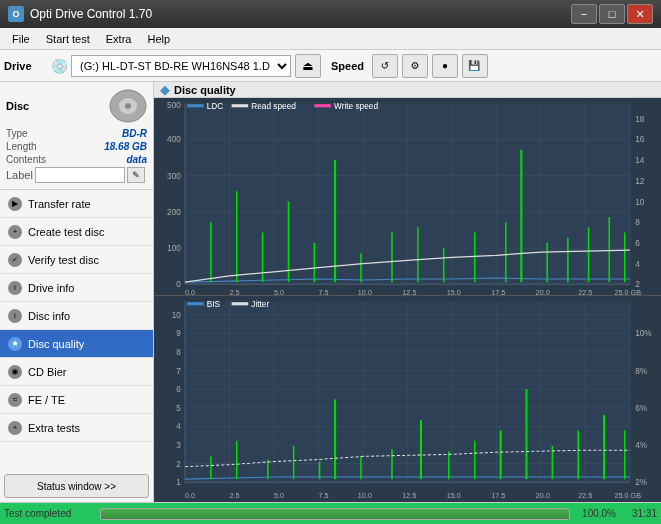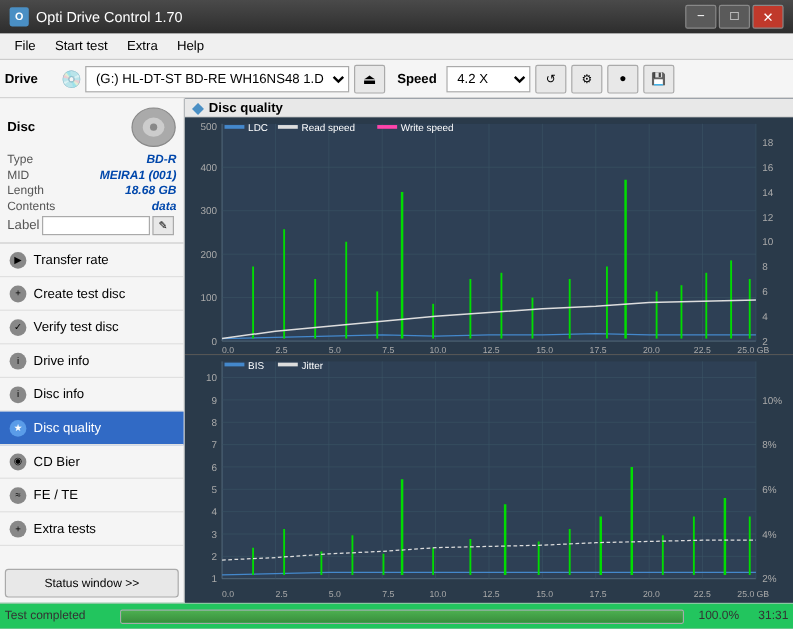--- a/index.html
+++ b/index.html
@@ -351,28 +351,20 @@
 <div class="drive-toolbar">
   <span class="drive-label">Drive</span>
   <div style="display:flex;align-items:center;gap:2px;">
     <span style="font-size:14px;color:#888;">💿</span>
     <select class="drive-select">
       <option>(G:) HL-DT-ST BD-RE  WH16NS48 1.D3</option>
     </select>
   </div>
   <button class="toolbar-btn">⏏</button>
   <span class="speed-label">Speed</span>
-  <select class="speed-select">
-    <option>4.2 X</option>
-    <option>Max</option>
-    <option>1 X</option>
-    <option>2 X</option>
-    <option>4 X</option>
-    <option>8 X</option>
-  </select>
   <button class="toolbar-btn" style="font-size:10px;">↺</button>
   <button class="toolbar-btn" style="font-size:10px;">⚙</button>
   <button class="toolbar-btn" style="font-size:10px;">●</button>
   <button class="toolbar-btn" style="font-size:10px;">💾</button>
 </div>
 
 <div class="main-content">
 
   <div class="sidebar">
 
@@ -383,24 +375,20 @@
           <svg width="38" height="36" viewBox="0 0 38 36">
             <ellipse cx="19" cy="18" rx="18" ry="16" fill="#aaa" stroke="#888" stroke-width="1"></ellipse>
             <ellipse cx="19" cy="18" rx="9" ry="8" fill="#ccc"></ellipse>
             <ellipse cx="19" cy="18" rx="3" ry="3" fill="#888"></ellipse>
           </svg>
         </div>
       </div>
       <div class="disc-field">
         <span class="disc-field-label">Type</span>
         <span class="disc-field-value">BD-R</span>
-      </div>
-      <div class="disc-field">
-        <span class="disc-field-label">MID</span>
-        <span class="disc-field-value">MEIRA1 (001)</span>
       </div>
       <div class="disc-field">
         <span class="disc-field-label">Length</span>
         <span class="disc-field-value">18.68 GB</span>
       </div>
       <div class="disc-field">
         <span class="disc-field-label">Contents</span>
         <span class="disc-field-value data">data</span>
       </div>
       <div class="label-row">

